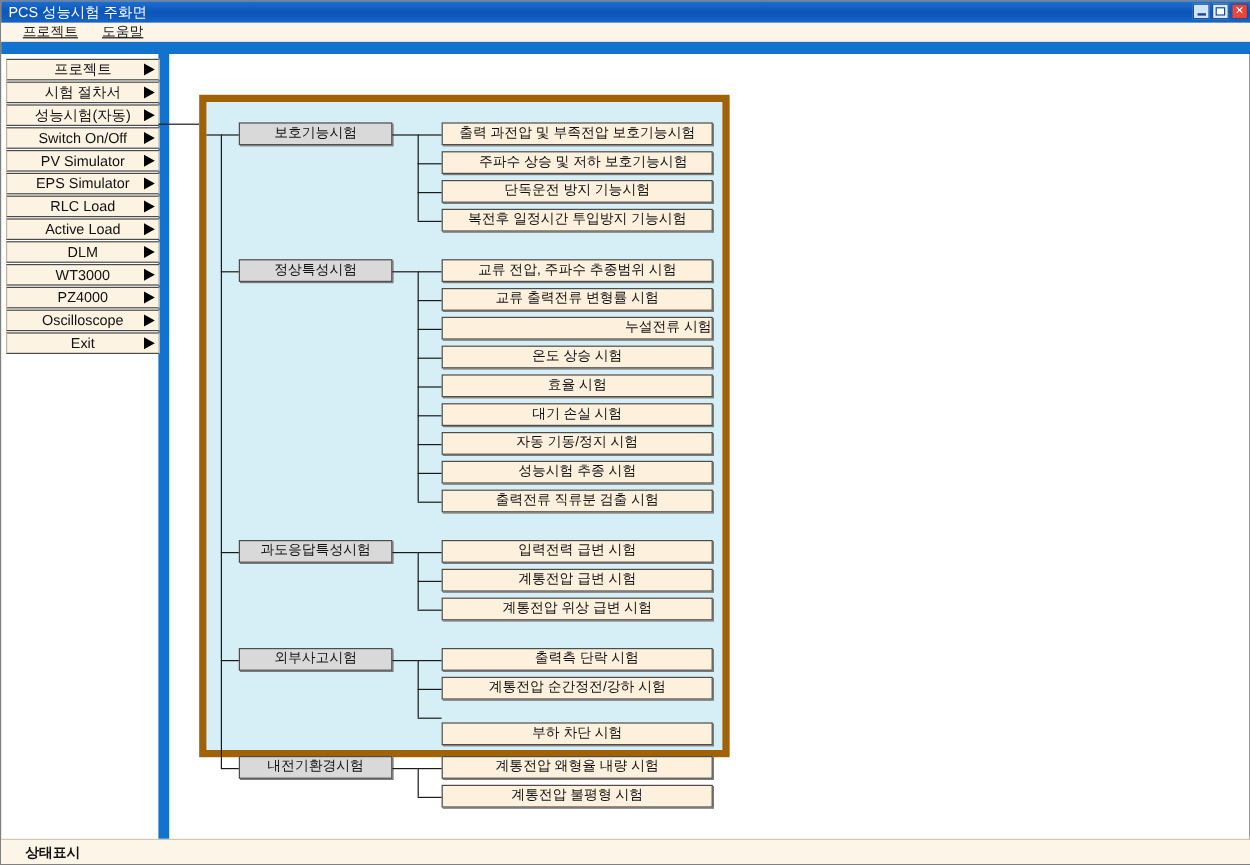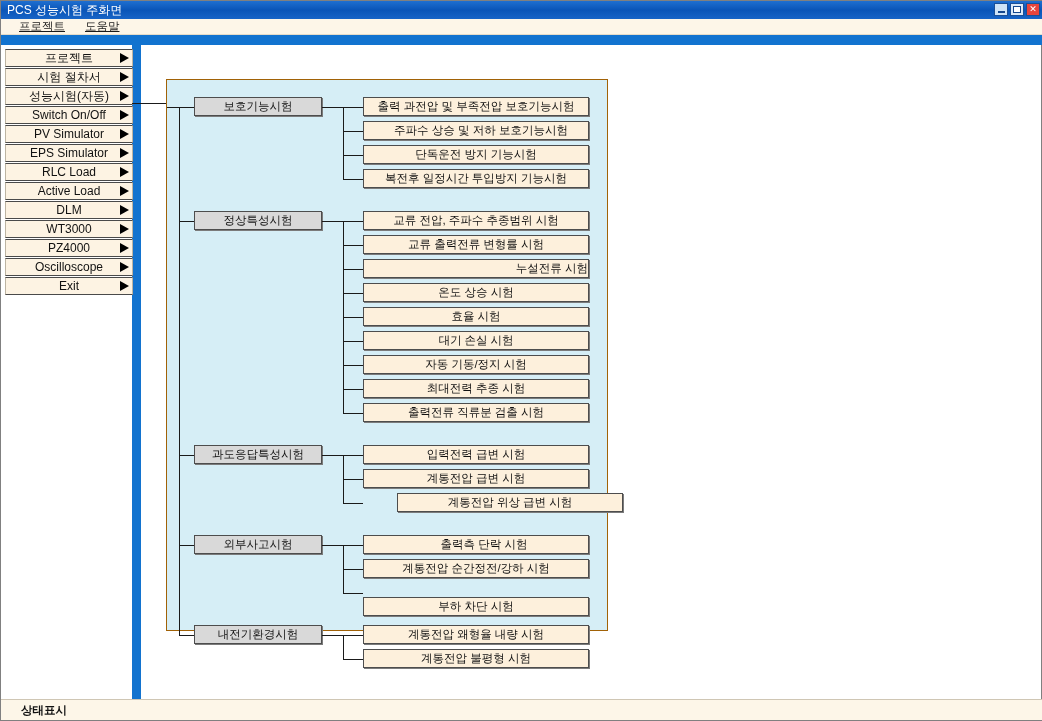--- a/index.html
+++ b/index.html
@@ -95,21 +95,21 @@
     background:#fdf6e8; border-top:1px solid #cfc6b4;
     display:flex; align-items:center;
   }
   #statusbar .st-text { font-size:11.5px; color:#111; padding-left:20px;font-weight:bold; }
 
   
   #panel {
     position:absolute; left:165px; top:78px;
     width:442px; height:552px;
     background:#d6eef6;
-    border:1px solid #a16207;
+    border:6px solid #a16207;
   }
 
   
   .node {
     position:absolute;
     border:1px solid #4d4d4d;
     box-shadow: 1px 1px 0 #7b7b7b;
     display:flex; align-items:center; justify-content:center;
     font-size:11.5px; color:#111; white-space:nowrap;
     line-height:1;
@@ -267,41 +267,41 @@
       <div class="ln h" style="left: 176px; top: 237px; width: 20px;"></div>
       <div class="node child" style="top: 251px; font-family: Liberation Serif, serif;">
         <span>대기 손실 시험</span>
       </div>
       <div class="ln h" style="left: 176px; top: 261px; width: 20px;"></div>
       <div class="node child" style="top: 275px;">
         <span>자동 기동/정지 시험</span>
       </div>
       <div class="ln h" style="left: 176px; top: 285px; width: 20px;"></div>
       <div class="node child" style="top: 299px;">
-        <span>최대전력 추종 시험</span>
+        <span>성능시험 추종 시험</span>
       </div>
       <div class="ln h" style="left: 176px; top: 309px; width: 20px;"></div>
       <div class="node child" style="top: 323px;">
         <span>출력전류 직류분 검출 시험</span>
       </div>
       <div class="ln h" style="left: 176px; top: 333px; width: 20px;"></div>
       <div class="ln v" style="left: 176px; top: 141px; height: 192px;"></div>
       <div class="node parent" style="top: 365px;">
         <span>과도응답특성시험</span>
       </div>
       <div class="ln h" style="left: 155px; top: 375px; width: 21px;"></div>
       <div class="node child" style="top: 365px;">
         <span>입력전력 급변 시험</span>
       </div>
       <div class="ln h" style="left: 176px; top: 375px; width: 20px;"></div>
       <div class="node child" style="top: 389px;">
         <span>계통전압 급변 시험</span>
       </div>
       <div class="ln h" style="left: 176px; top: 399px; width: 20px;"></div>
-      <div class="node child" style="top: 413px; margin-left: 34px;">
+      <div class="node child" style="top: 413px;">
         <span>계통전압 위상 급변 시험</span>
       </div>
       <div class="ln h" style="left: 176px; top: 423px; width: 20px;"></div>
       <div class="ln v" style="left: 176px; top: 375px; height: 48px;"></div>
       <div class="node parent" style="top: 455px;">
         <span>외부사고시험</span>
       </div>
       <div class="ln h" style="left: 155px; top: 465px; width: 21px;"></div>
       <div class="node child" style="top: 455px; padding-left: 16px;">
         <span>출력측 단락 시험</span>

